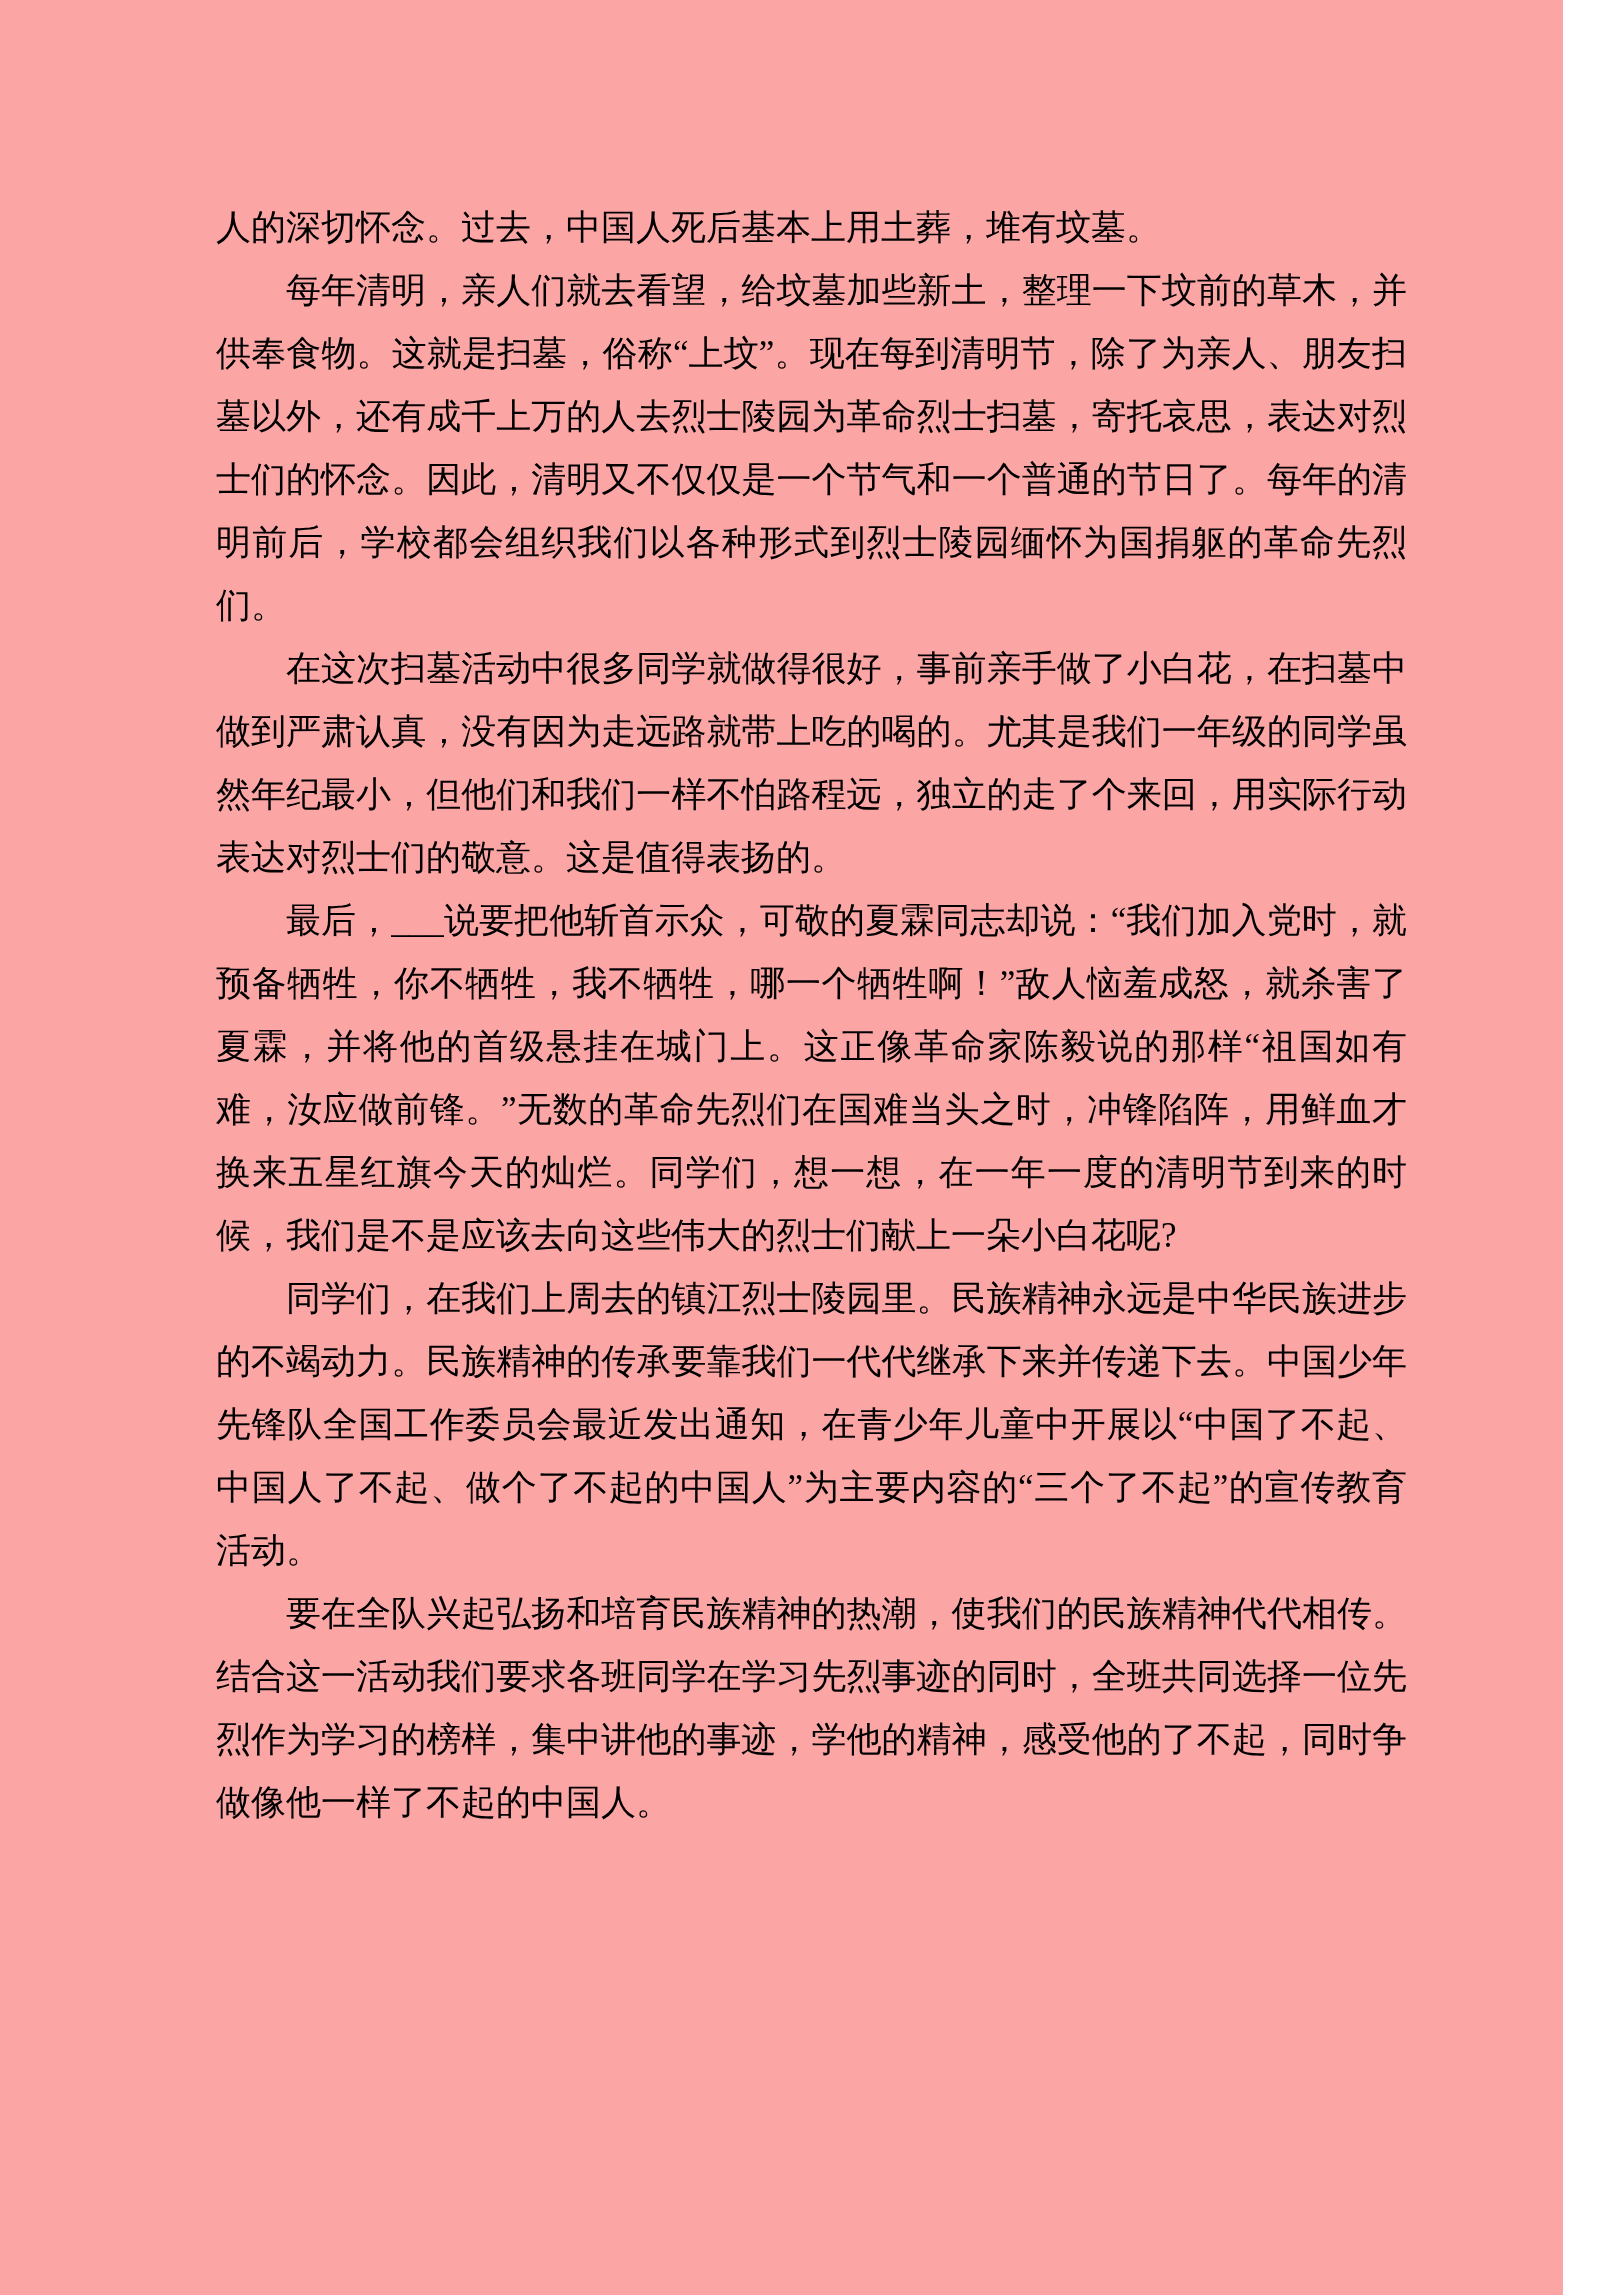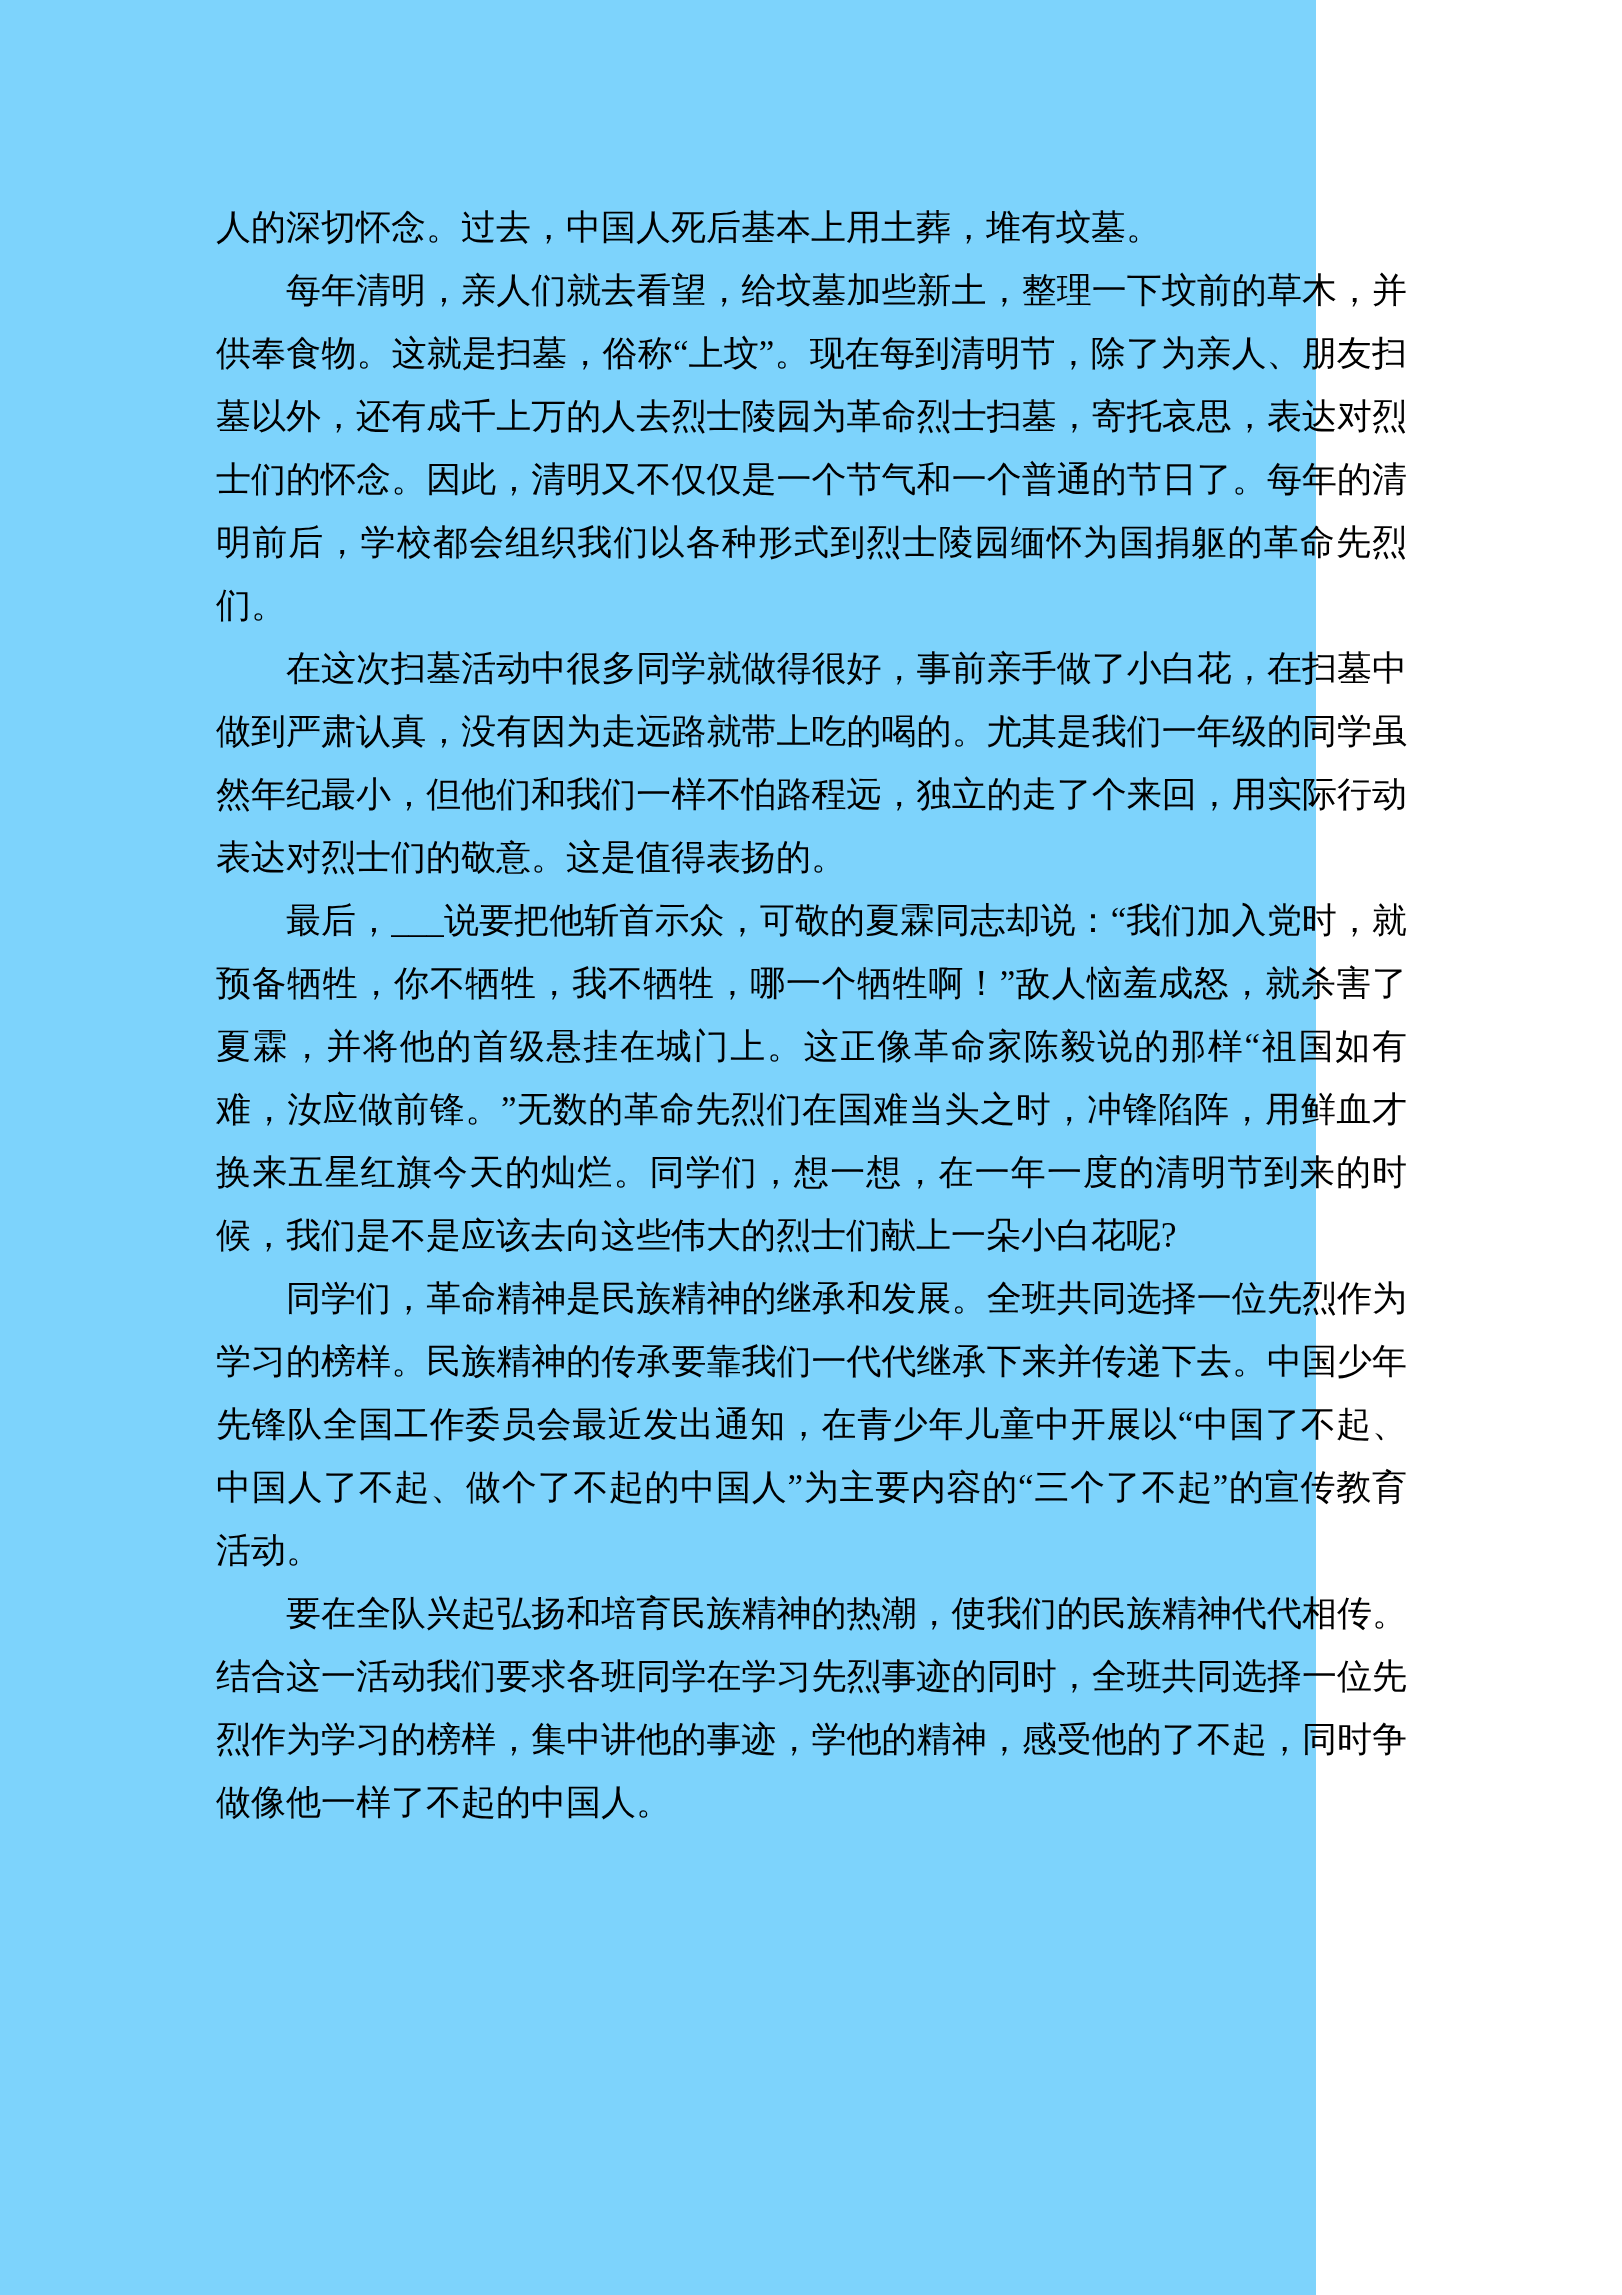--- a/index.html
+++ b/index.html
@@ -5,23 +5,23 @@
   html, body {
     margin: 0;
     padding: 0;
     width: 1623px;
     height: 2295px;
     background: #ffffff;
     overflow: hidden;
   }
   .page {
     position: relative;
-    width: 1316px;
+    width: 1563px;
     height: 2295px;
-    background: #7dd3fc;
+    background: #fca5a5;
   }
   .content {
     position: absolute;
     left: 216px;
     top: 196px;
     width: 1191px;
     color: #000000;
     font-family: "Liberation Serif", "DejaVu Serif", serif;
     font-size: 35px;
     line-height: 63px;
@@ -41,17 +41,17 @@
 </style>
 </head>
 <body>
 
 <div class="page">
   <div class="content">
     <p class="no-indent">人的深切怀念。过去，中国人死后基本上用土葬，堆有坟墓。</p>
     <p>每年清明，亲人们就去看望，给坟墓加些新土，整理一下坟前的草木，并供奉食物。这就是扫墓，俗称“上坟”。现在每到清明节，除了为亲人、朋友扫墓以外，还有成千上万的人去烈士陵园为革命烈士扫墓，寄托哀思，表达对烈士们的怀念。因此，清明又不仅仅是一个节气和一个普通的节日了。每年的清明前后，学校都会组织我们以各种形式到烈士陵园缅怀为国捐躯的革命先烈们。</p>
     <p>在这次扫墓活动中很多同学就做得很好，事前亲手做了小白花，在扫墓中做到严肃认真，没有因为走远路就带上吃的喝的。尤其是我们一年级的同学虽然年纪最小，但他们和我们一样不怕路程远，独立的走了个来回，用实际行动表达对烈士们的敬意。这是值得表扬的。</p>
     <p>最后，___说要把他斩首示众，可敬的夏霖同志却说：“我们加入党时，就预备牺牲，你不牺牲，我不牺牲，哪一个牺牲啊！”敌人恼羞成怒，就杀害了夏霖，并将他的首级悬挂在城门上。这正像革命家陈毅说的那样“祖国如有难，汝应做前锋。”无数的革命先烈们在国难当头之时，冲锋陷阵，用鲜血才换来五星红旗今天的灿烂。同学们，想一想，在一年一度的清明节到来的时候，我们是不是应该去向这些伟大的烈士们献上一朵小白花呢?</p>
-    <p>同学们，革命精神是民族精神的继承和发展。全班共同选择一位先烈作为学习的榜样。民族精神的传承要靠我们一代代继承下来并传递下去。中国少年先锋队全国工作委员会最近发出通知，在青少年儿童中开展以“中国了不起、中国人了不起、做个了不起的中国人”为主要内容的“三个了不起”的宣传教育活动。</p>
+    <p>同学们，在我们上周去的镇江烈士陵园里。民族精神永远是中华民族进步的不竭动力。民族精神的传承要靠我们一代代继承下来并传递下去。中国少年先锋队全国工作委员会最近发出通知，在青少年儿童中开展以“中国了不起、中国人了不起、做个了不起的中国人”为主要内容的“三个了不起”的宣传教育活动。</p>
     <p>要在全队兴起弘扬和培育民族精神的热潮，使我们的民族精神代代相传。结合这一活动我们要求各班同学在学习先烈事迹的同时，全班共同选择一位先烈作为学习的榜样，集中讲他的事迹，学他的精神，感受他的了不起，同时争做像他一样了不起的中国人。</p>
   </div>
 </div>
 
 
 </body></html>

